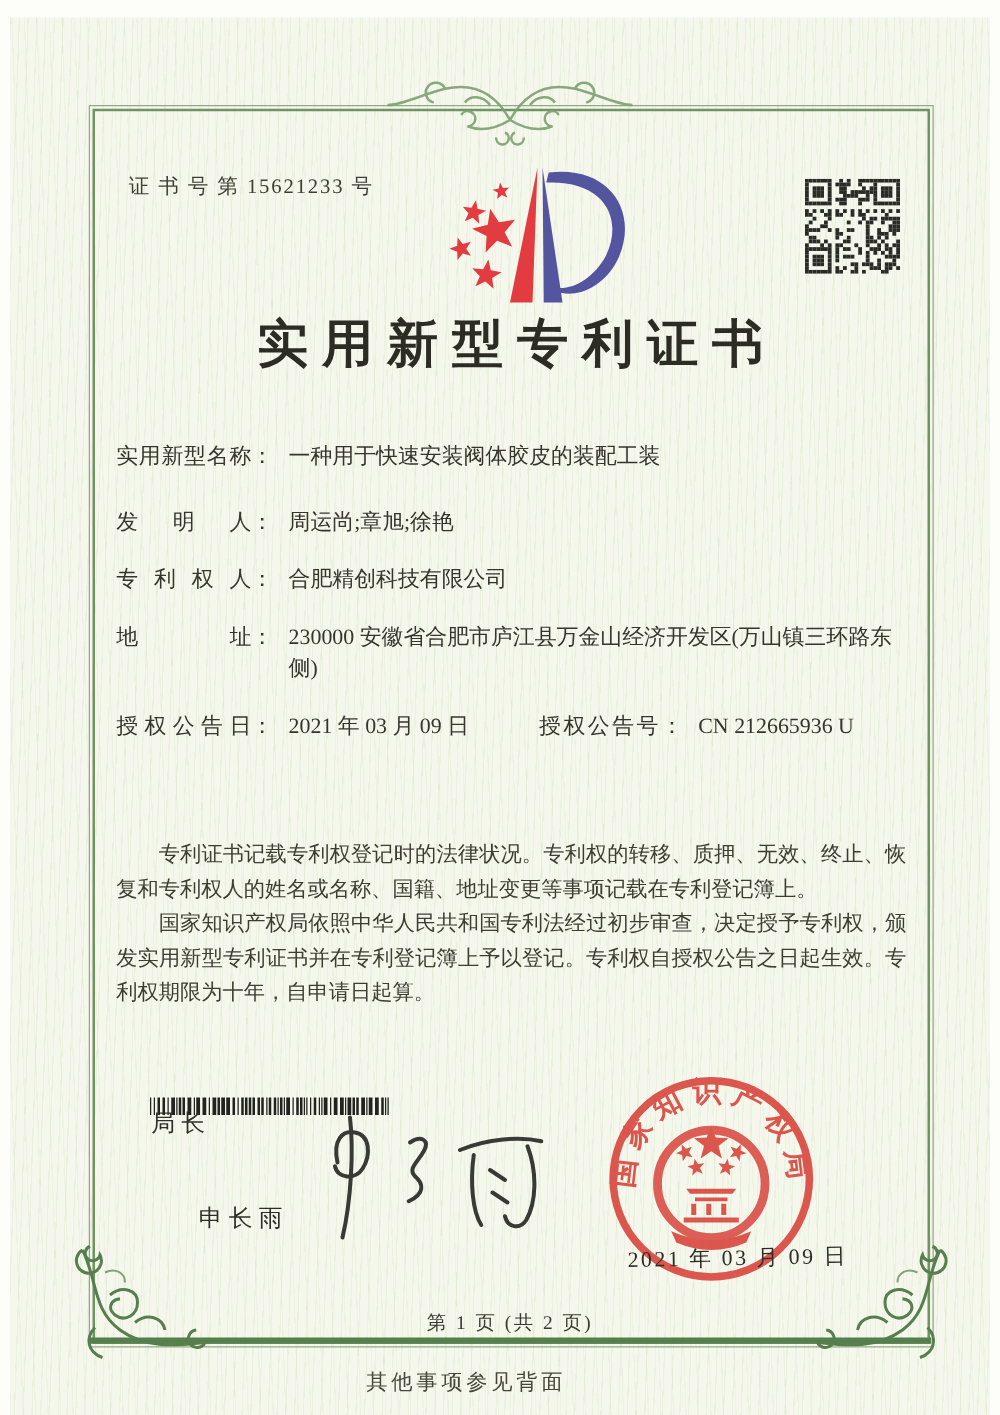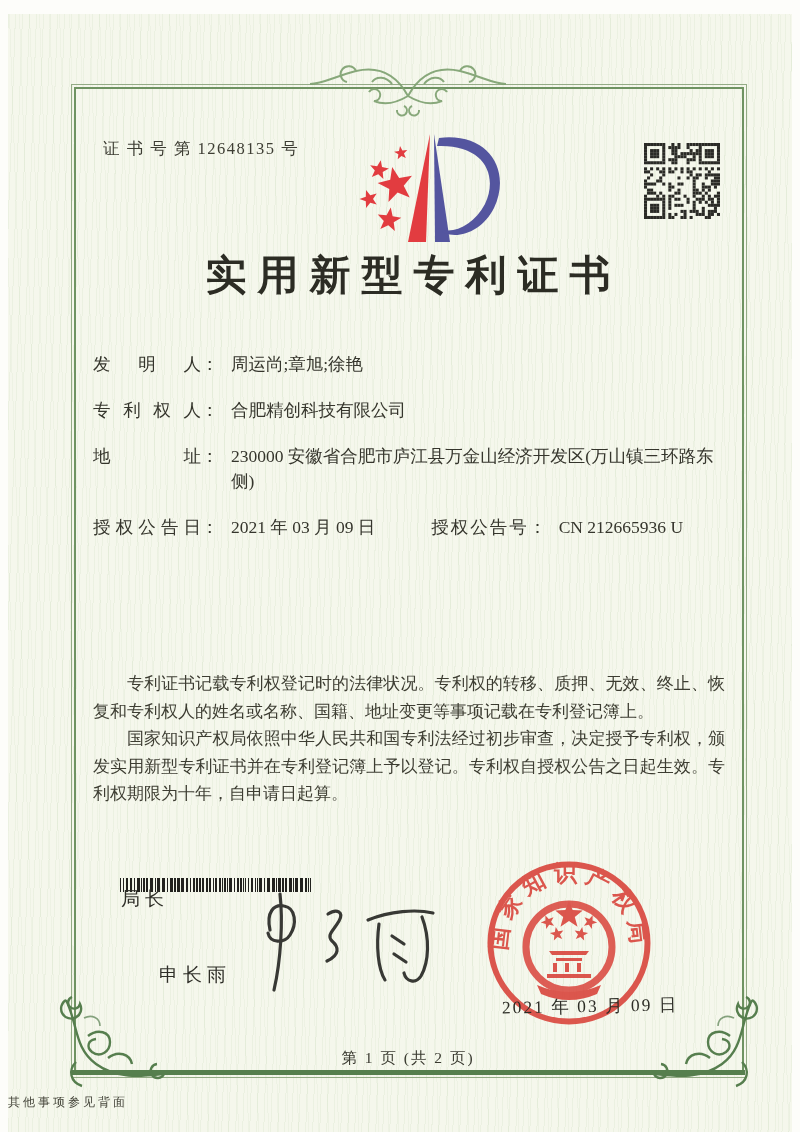--- a/index.html
+++ b/index.html
@@ -69,21 +69,21 @@
   .sign-name{position:absolute;left:113px;top:948px;font-size:19px;letter-spacing:5px;color:#2e2e27;margin-left:38px;}
   .signature{position:absolute;left:232px;top:876px;}
 
   .seal{position:absolute;left:477px;top:843px;}
   .seal-date{
     position:absolute;left:494px;top:980px;font-size:17.5px;
     color:#2d2d26;letter-spacing:2px;transform:rotate(-1deg);
   }
 
   .page-no{position:absolute;left:0;top:1034px;width:800px;text-align:center;font-size:15.5px;letter-spacing:2px;color:#3a3a30;}
-  .back-note{position:absolute;left:0;top:1080px;width:730px;text-align:left;font-size:12px;letter-spacing:3px;color:#45453a;}
+  .back-note{position:absolute;left:0;top:1080px;width:730px;text-align:center;font-size:17px;letter-spacing:3px;color:#45453a;}
 </style>
 </head>
 <body>
 
 <div class="paper">
 
   <div class="frame"></div>
   <div class="bottom-line"></div>
 
   <svg class="ornament orn-top" width="200" height="66" viewBox="0 0 200 66">
@@ -115,21 +115,21 @@
       <path d="M8,4 C20,28 16,52 38,68 C60,84 86,80 106,78"></path>
       <path d="M8,4 a10,10 0 1 0 14,4 a6,6 0 1 1 -8,-7"></path>
       <path d="M30,40 C40,32 52,36 52,46 C52,56 42,62 34,56 C28,51 30,44 38,43"></path>
       <path d="M106,78 a7,7 0 1 1 -7,-10"></path>
       <path d="M18,66 C10,74 12,86 24,90"></path>
       <path d="M50,62 C60,54 72,58 74,68"></path>
       <path d="M26,22 C34,18 42,22 42,30" stroke-width="1.6" opacity="0.7"></path>
     </g>
   </svg>
 
-  <div class="cert-no">证 书 号 第 12648135 号</div>
+  <div class="cert-no">证 书 号 第 15621233 号</div>
 
   <svg class="logo" width="172" height="126" viewBox="0 0 172 126">
     <defs>
       <polygon id="star5" points="0,-10 2.47,-3.4 9.51,-3.09 3.99,1.3 5.88,8.09 0,4.2 -5.88,8.09 -3.99,1.3 -9.51,-3.09 -2.47,-3.4"></polygon>
     </defs>
     <polygon points="84,10 80,118 62,118" fill="#e23c40"></polygon>
     <polygon points="88,10 104,118 89,118" fill="#54559f"></polygon>
     <path d="M93,14 C142,8 166,46 148,84 C134,112 103,118 90,103 C104,112 127,103 139,80 C153,50 137,20 91,22 Z" fill="#54559f"></path>
     <g fill="#e23c40">
       <use href="#star5" transform="translate(50,61) scale(1.85) rotate(-12)"></use>
@@ -430,20 +430,24 @@
       <rect x="36" y="72" width="3" height="3" fill="#2a2a26"></rect>
       <rect x="39" y="72" width="3" height="3" fill="#2a2a26"></rect>
       <rect x="45" y="72" width="3" height="3" fill="#2a2a26"></rect>
       <rect x="60" y="72" width="3" height="3" fill="#2a2a26"></rect>
       <rect x="63" y="72" width="3" height="3" fill="#2a2a26"></rect>
     </svg>
 
   <h1 class="title">实用新型专利证书</h1>
 
   <div class="fields">
+    <div class="row first">
+      <span class="flabel">实用新型名称</span><span class="fcolon">：</span>
+      <span class="fvalue">一种用于快速安装阀体胶皮的装配工装</span>
+    </div>
     <div class="row">
       <span class="flabel">发明人</span><span class="fcolon">：</span>
       <span class="fvalue">周运尚;章旭;徐艳</span>
     </div>
     <div class="row">
       <span class="flabel">专利权人</span><span class="fcolon">：</span>
       <span class="fvalue">合肥精创科技有限公司</span>
     </div>
     <div class="row">
       <span class="flabel">地址</span><span class="fcolon">：</span>

